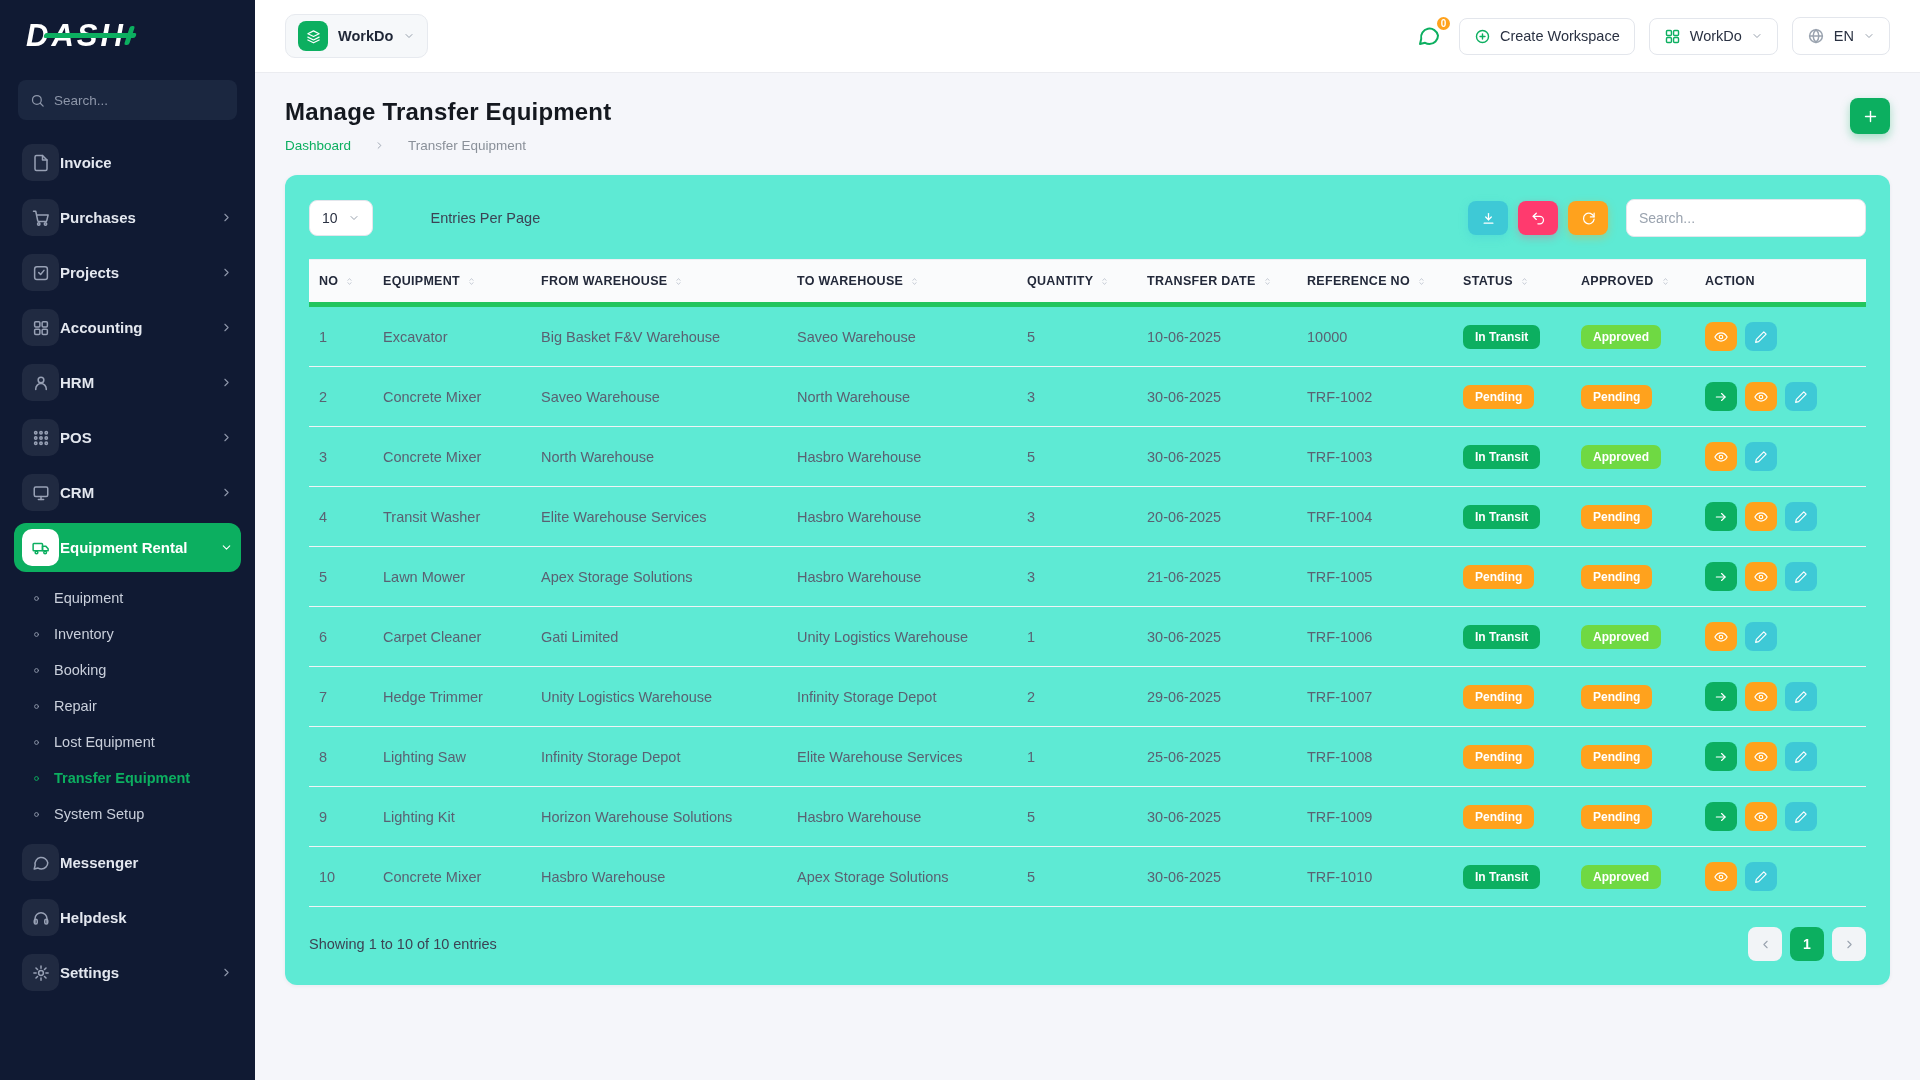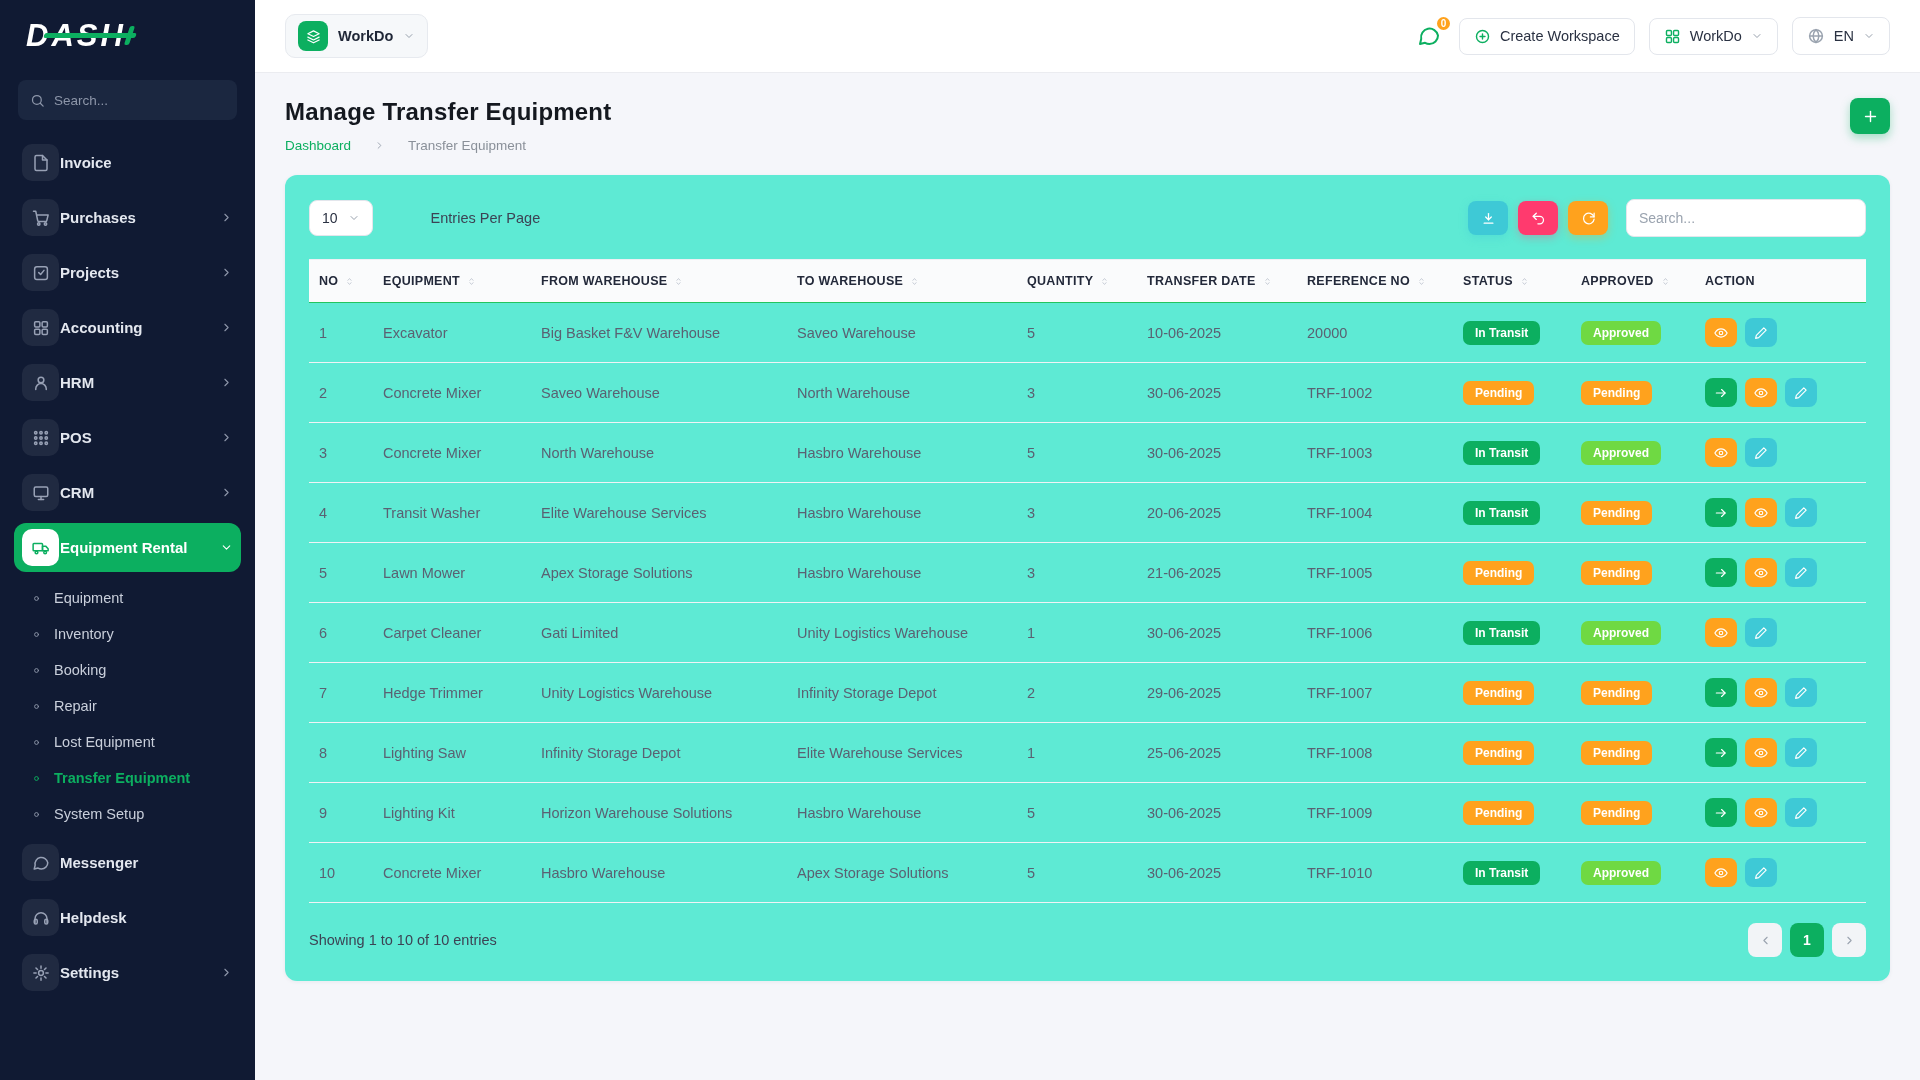--- a/index.html
+++ b/index.html
@@ -67,21 +67,21 @@
   .entries-label{margin-left:14px;font-size:14.5px;color:#3C4354;padding-left:44px;}
   .toolbar-right{margin-left:auto;display:flex;align-items:center;gap:10px;}
   .tool-btn{width:40px;height:34px;border:none;border-radius:8px;color:#fff;font-size:15px;cursor:pointer;display:flex;align-items:center;justify-content:center;}
   .t-info{background:var(--info);box-shadow:0 3px 8px rgba(62,201,214,.35);}
   .t-danger{background:var(--danger);box-shadow:0 3px 8px rgba(255,58,110,.3);}
   .t-warning{background:var(--warning);box-shadow:0 3px 8px rgba(255,162,29,.35);}
   .search-box{width:240px;height:38px;border:1px solid #E3E6EC;border-radius:8px;padding:0 12px;font-size:14px;color:#2A3142;outline:none;margin-left:8px;font-family:inherit;}
   .search-box::placeholder{color:#9AA3AF;}
 
   .data-table{width:100%;border-collapse:collapse;table-layout:fixed;}
-  .data-table th{background:#FAFBFC;border-top:1px solid #EEF0F4;border-bottom:1px solid #22c55e;padding:14px 10px;text-align:center;font-size:12.5px;font-weight:700;color:#23293A;text-transform:uppercase;letter-spacing:.3px;white-space:nowrap;}
+  .data-table th{background:#FAFBFC;border-top:1px solid #EEF0F4;border-bottom:5px solid #22c55e;padding:14px 10px;text-align:center;font-size:12.5px;font-weight:700;color:#23293A;text-transform:uppercase;letter-spacing:.3px;white-space:nowrap;}
   .th-wrap{display:flex;align-items:center;gap:6px;}
   .sort-ic{color:#C3C8D2;font-size:11px;}
   .data-table td{padding:15px 10px;font-size:14.5px;color:#5A6172;border-bottom:1px solid #F1F3F6;white-space:nowrap;overflow:hidden;text-overflow:ellipsis;}
   .data-table th:nth-child(1){width:64px;}
   .data-table th:nth-child(2){width:158px;}
   .data-table th:nth-child(3){width:256px;}
   .data-table th:nth-child(4){width:230px;}
   .data-table th:nth-child(5){width:120px;}
   .data-table th:nth-child(6){width:160px;}
   .data-table th:nth-child(7){width:156px;}
@@ -586,21 +586,21 @@
               </tr>
             </thead>
           <tbody>
   <tr>
     <td>1</td>
     <td>Excavator</td>
     <td>Big Basket F&amp;V Warehouse</td>
     <td>Saveo Warehouse</td>
     <td>5</td>
     <td>10-06-2025</td>
-    <td>20000</td>
+    <td>10000</td>
     <td><span class="badge badge-green">In Transit</span></td>
     <td><span class="badge badge-lgreen">Approved</span></td>
     <td><span class="act-wrap">
                     <button class="act-btn a-orange">
                       <span data-icon="eye">
                         <svg viewBox="0 0 24 24" fill="none" stroke="currentColor" stroke-width="2" stroke-linecap="round" stroke-linejoin="round">
                           <path d="M1.5 12S5.5 5 12 5s10.5 7 10.5 7-4 7-10.5 7S1.5 12 1.5 12z"></path>
                           <circle cx="12" cy="12" r="3"></circle>
                         </svg>
                       </span>

